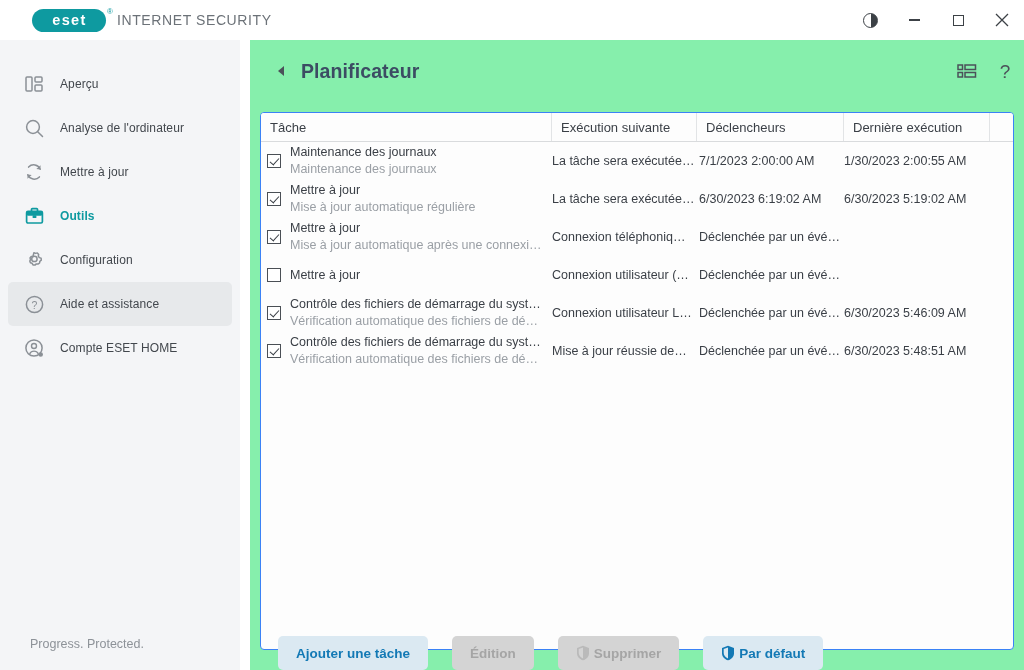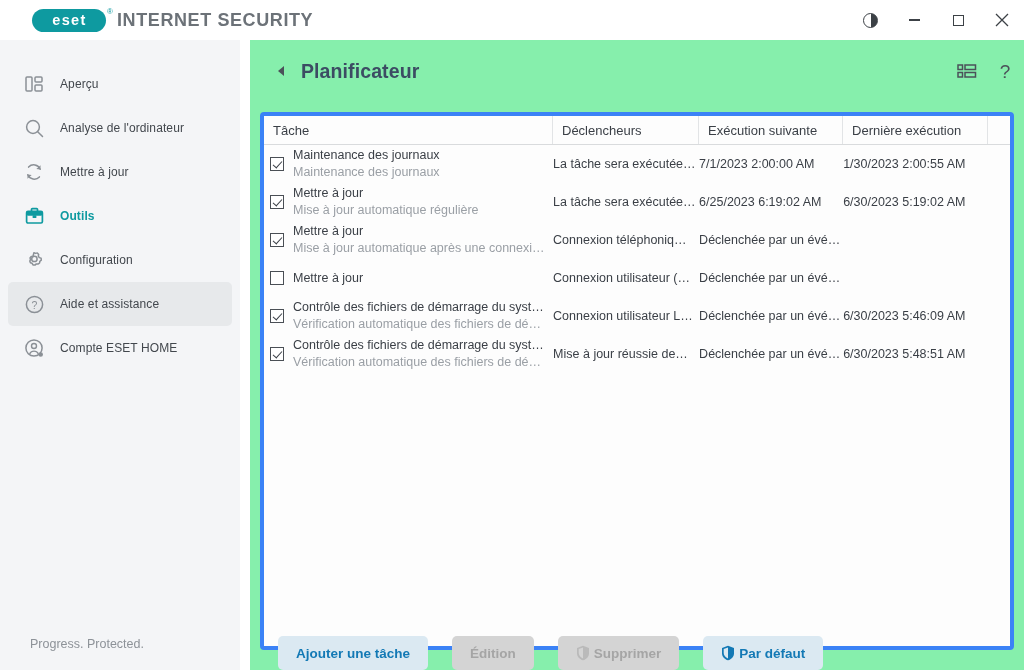--- a/index.html
+++ b/index.html
@@ -46,24 +46,24 @@
     line-height: 1;
     padding-left: 1px;
   }
   .eset-reg {
     position: absolute;
     top: -2px; right: -7px;
     font-size: 8px;
     color: #0e9aa0;
   }
   .brand-product {
-    font-size: 18px;
+    font-size: 14px;
     color: #6c7278;
     letter-spacing: 0.6px;
-    font-weight: 700;
+    font-weight: 400;
   }
   .win-controls {
     margin-left: auto;
     display: flex;
     align-items: center;
     height: 40px;
   }
   .win-btn {
     width: 44px; height: 40px;
     display: flex;
@@ -171,21 +171,21 @@
     color: #4b5159;
     line-height: 1;
   }
 
   
   .table-panel {
     position: absolute;
     left: 10px; top: 72px;
     width: 754px; height: 538px;
     background: #fdfdfd;
-    border: 4px solid #3b82f6;
+    border: 1px solid #3b82f6;
     border-radius: 4px;
     overflow: hidden;
   }
   .table-head {
     display: flex;
     height: 29px;
     border-bottom: 1px solid #d9dbdd;
     background: #fdfdfd;
   }
   .th {
@@ -442,22 +442,22 @@
       <div class="tool-icon">
         <span class="help-q">?</span>
       </div>
     </div>
   </div>
 
   <div class="table-panel">
 
     <div class="table-head">
       <div class="th col-task">Tâche</div>
+      <div class="th col-next">Exécution suivante</div>
       <div class="th col-trig">Déclencheurs</div>
-      <div class="th col-next">Exécution suivante</div>
       <div class="th col-lastex">Dernière exécution</div>
       <div class="th col-end last"></div>
     </div>
 
     <div class="table-body">
 
       <div class="trow">
         <div class="cell cell-task">
           <span class="chk checked"></span>
           <span class="task-texts">
@@ -473,21 +473,21 @@
 
       <div class="trow">
         <div class="cell cell-task">
           <span class="chk checked"></span>
           <span class="task-texts">
             <span class="task-name">Mettre à jour</span>
             <span class="task-desc">Mise à jour automatique régulière</span>
           </span>
         </div>
         <div class="cell cell-trig">La tâche sera exécutée…</div>
-        <div class="cell cell-next">6/25/2023 6:19:02 AM</div>
+        <div class="cell cell-next">6/30/2023 6:19:02 AM</div>
         <div class="cell cell-lastex">6/30/2023 5:19:02 AM</div>
         <div class="cell cell-end"></div>
       </div>
 
       <div class="trow">
         <div class="cell cell-task">
           <span class="chk checked"></span>
           <span class="task-texts">
             <span class="task-name">Mettre à jour</span>
             <span class="task-desc">Mise à jour automatique après une connexi…</span>

